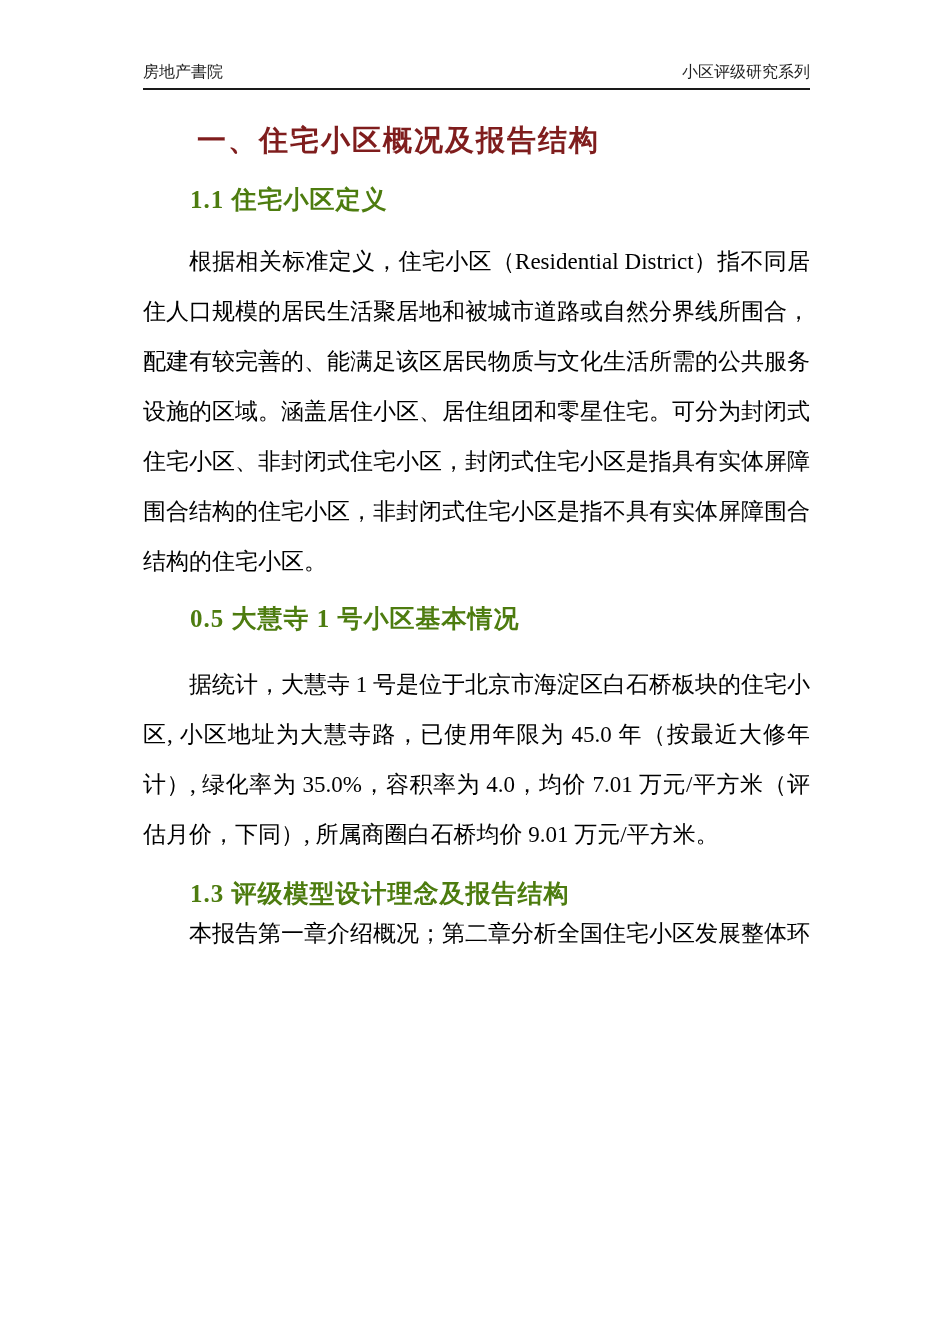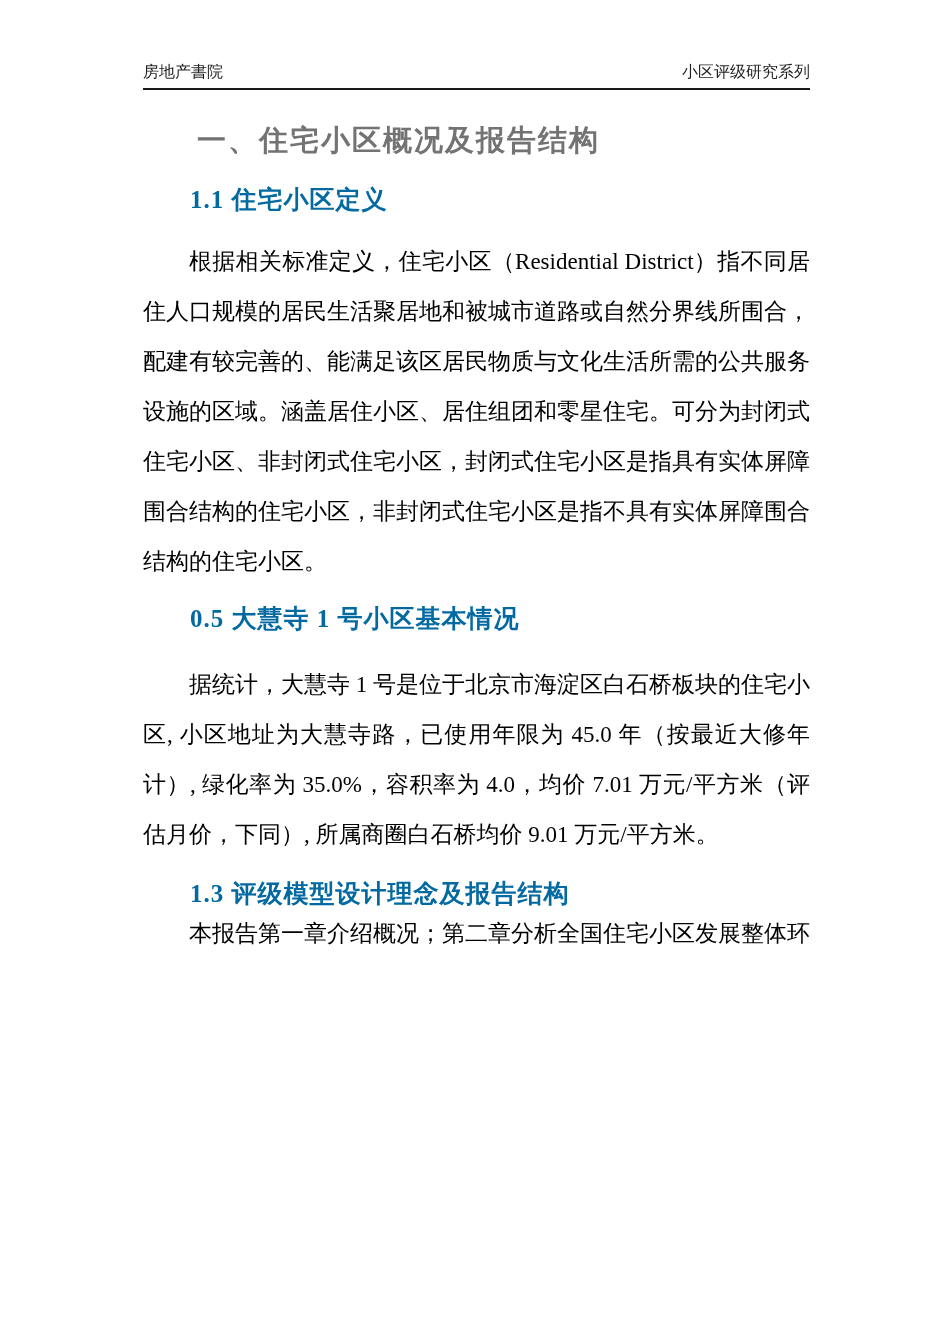--- a/index.html
+++ b/index.html
@@ -38,30 +38,30 @@
     top: 110px;
     left: 143px;
     width: 667px;
   }
   .chapter-title {
     margin: 13px 0 0 0;
     padding-left: 54px;
     font-size: 29px;
     line-height: 34px;
     font-weight: 700;
-    color: #737373;
+    color: #7f1d1d;
     letter-spacing: 2px;
   }
   .section-heading {
     margin: 0;
     padding-left: 47px;
     font-size: 25px;
     line-height: 30px;
     font-weight: 700;
-    color: #0369a1;
+    color: #4d7c0f;
     letter-spacing: 1px;
   }
   .sh-1 { margin-top: 28px; }
   .sh-2 { margin-top: 17px; }
   .sh-3 { margin-top: 19px; }
   .body-para {
     margin: 0;
     font-size: 23px;
     line-height: 50px;
     text-indent: 46px;

